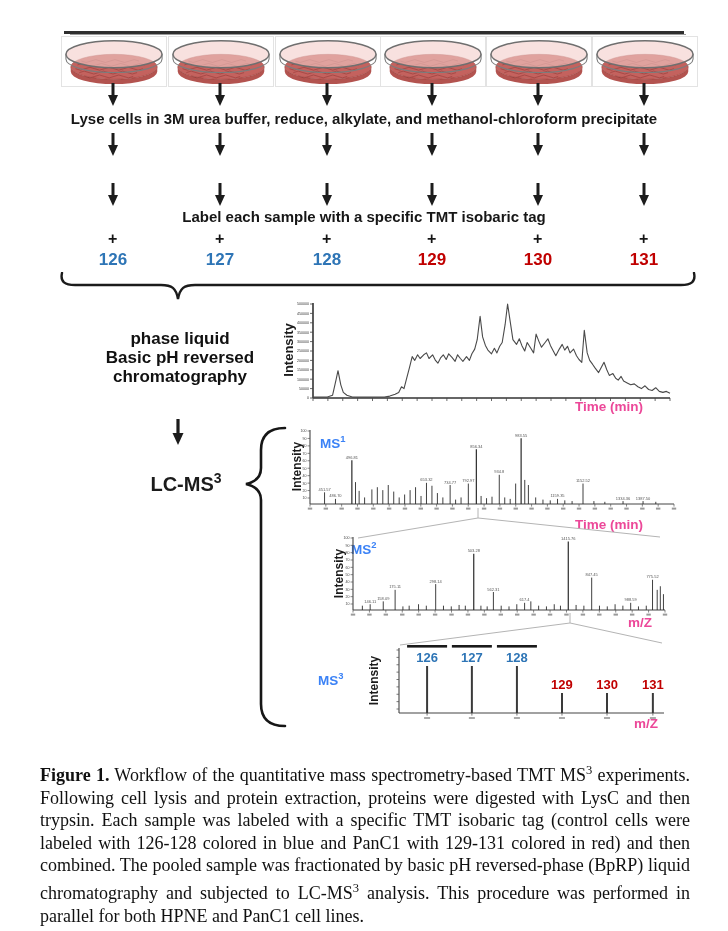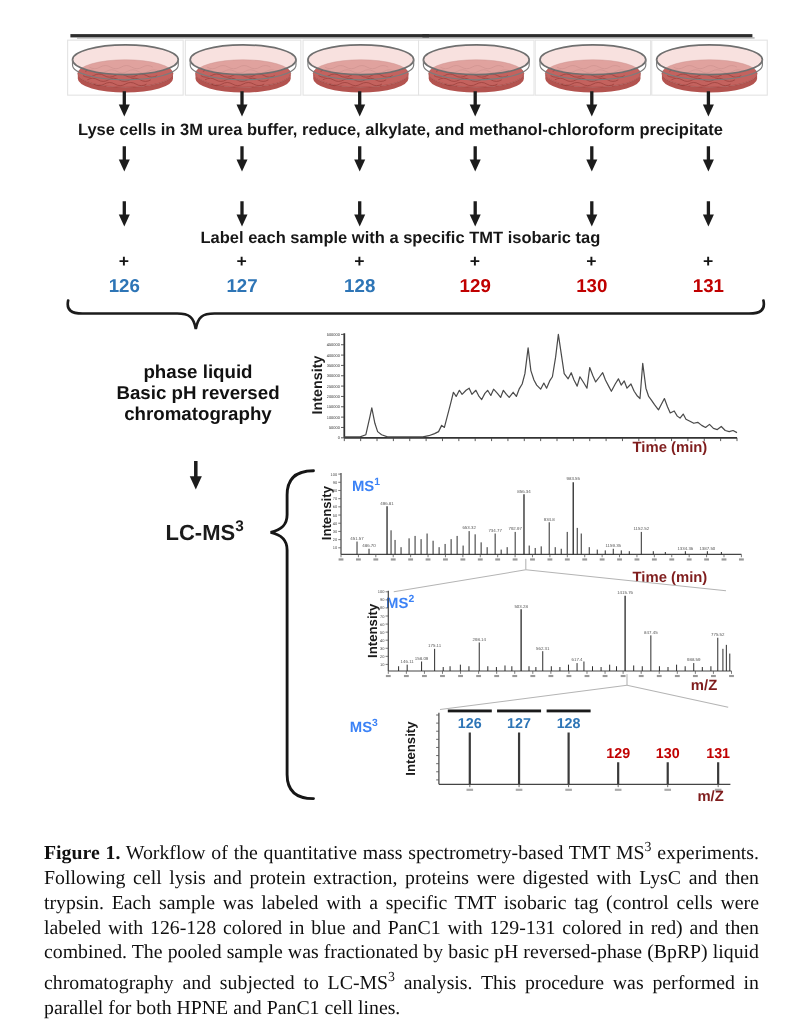--- a/index.html
+++ b/index.html
@@ -9,21 +9,21 @@
   .ctr{text-align:center;margin-top:32px;}
   .grp-label{font-size:16px;}
   .bold{font-weight:bold;}
   .hline{position:absolute;}
   .step{position:absolute;left:0;width:728px;text-align:center;font-weight:bold;font-size:15px;color:#161616;}
   .plus{position:absolute;font-weight:bold;font-size:16px;color:#151515;}
   .tag{position:absolute;font-weight:bold;font-size:17px;}
   .bprp-title{position:absolute;left:88px;top:329px;width:184px;text-align:center;
               font-weight:bold;font-size:17px;line-height:19px;color:#111;}
   .vlabel{position:absolute;text-align:center;font-weight:bold;transform:rotate(-90deg);transform-origin:center;}
-  .axlabel{position:absolute;font-weight:bold;font-size:13.5px;color:#7f1d1d;}
+  .axlabel{position:absolute;font-weight:bold;font-size:13.5px;color:#ec4899;}
   .ms-name{position:absolute;font-weight:bold;font-size:13.5px;color:#3b82f6;}
   .lcms{position:absolute;left:128px;top:470px;width:116px;text-align:center;font-weight:bold;font-size:20px;}
   sup{font-size:70%;}
   .caption{position:absolute;left:40px;top:741px;width:650px;
            font-family:"Liberation Serif",serif;font-size:18px;line-height:22.6px;
            text-align:justify;color:#101010;}
   .dish-box{position:absolute;border:1px solid #e3e3e3;background:#fff;}
   svg{display:block;}
 </style>
 </head>
@@ -553,21 +553,21 @@
       <line x1="325.32" y1="76" x2="325.32" y2="52.239999999999995" stroke="#2b2b2b" stroke-width="0.9"></line>
       <line x1="328.44" y1="76" x2="328.44" y2="60.16" stroke="#2b2b2b" stroke-width="0.9"></line>
     </svg>
   <div class="axlabel" style="left:628px;top:615px;">m/Z</div>
   <svg class="abs" style="left:392px;top:611px;" width="280" height="36">
     <line x1="178" y1="2" x2="178" y2="12" stroke="#b4b4b4" stroke-width="1"></line>
     <line x1="178" y1="12" x2="8" y2="34" stroke="#b4b4b4" stroke-width="1"></line>
     <line x1="178" y1="12" x2="270" y2="32" stroke="#b4b4b4" stroke-width="1"></line>
   </svg>
 
-  <div class="ms-name" style="left:318px;top:652px;"><span>MS</span><sup>3</sup></div>
+  <div class="ms-name" style="left:318px;top:670px;"><span>MS</span><sup>3</sup></div>
   <div class="vlabel" style="left:341px;top:674px;width:64px;height:13px;font-size:12px;">Intensity</div>
   <svg id="ms3-svg" class="abs" style="left:381px;top:642px;" width="300" height="78">
       <line x1="18" y1="6" x2="18" y2="71" stroke="#444" stroke-width="1.1"></line>
       <line x1="18" y1="71" x2="283" y2="71" stroke="#444" stroke-width="1.1"></line>
       <line x1="15.5" y1="8" x2="18" y2="8" stroke="#555" stroke-width="0.8"></line>
       <line x1="15.5" y1="15.375" x2="18" y2="15.375" stroke="#555" stroke-width="0.8"></line>
       <line x1="15.5" y1="22.75" x2="18" y2="22.75" stroke="#555" stroke-width="0.8"></line>
       <line x1="15.5" y1="30.125" x2="18" y2="30.125" stroke="#555" stroke-width="0.8"></line>
       <line x1="15.5" y1="37.5" x2="18" y2="37.5" stroke="#555" stroke-width="0.8"></line>
       <line x1="15.5" y1="44.875" x2="18" y2="44.875" stroke="#555" stroke-width="0.8"></line>

